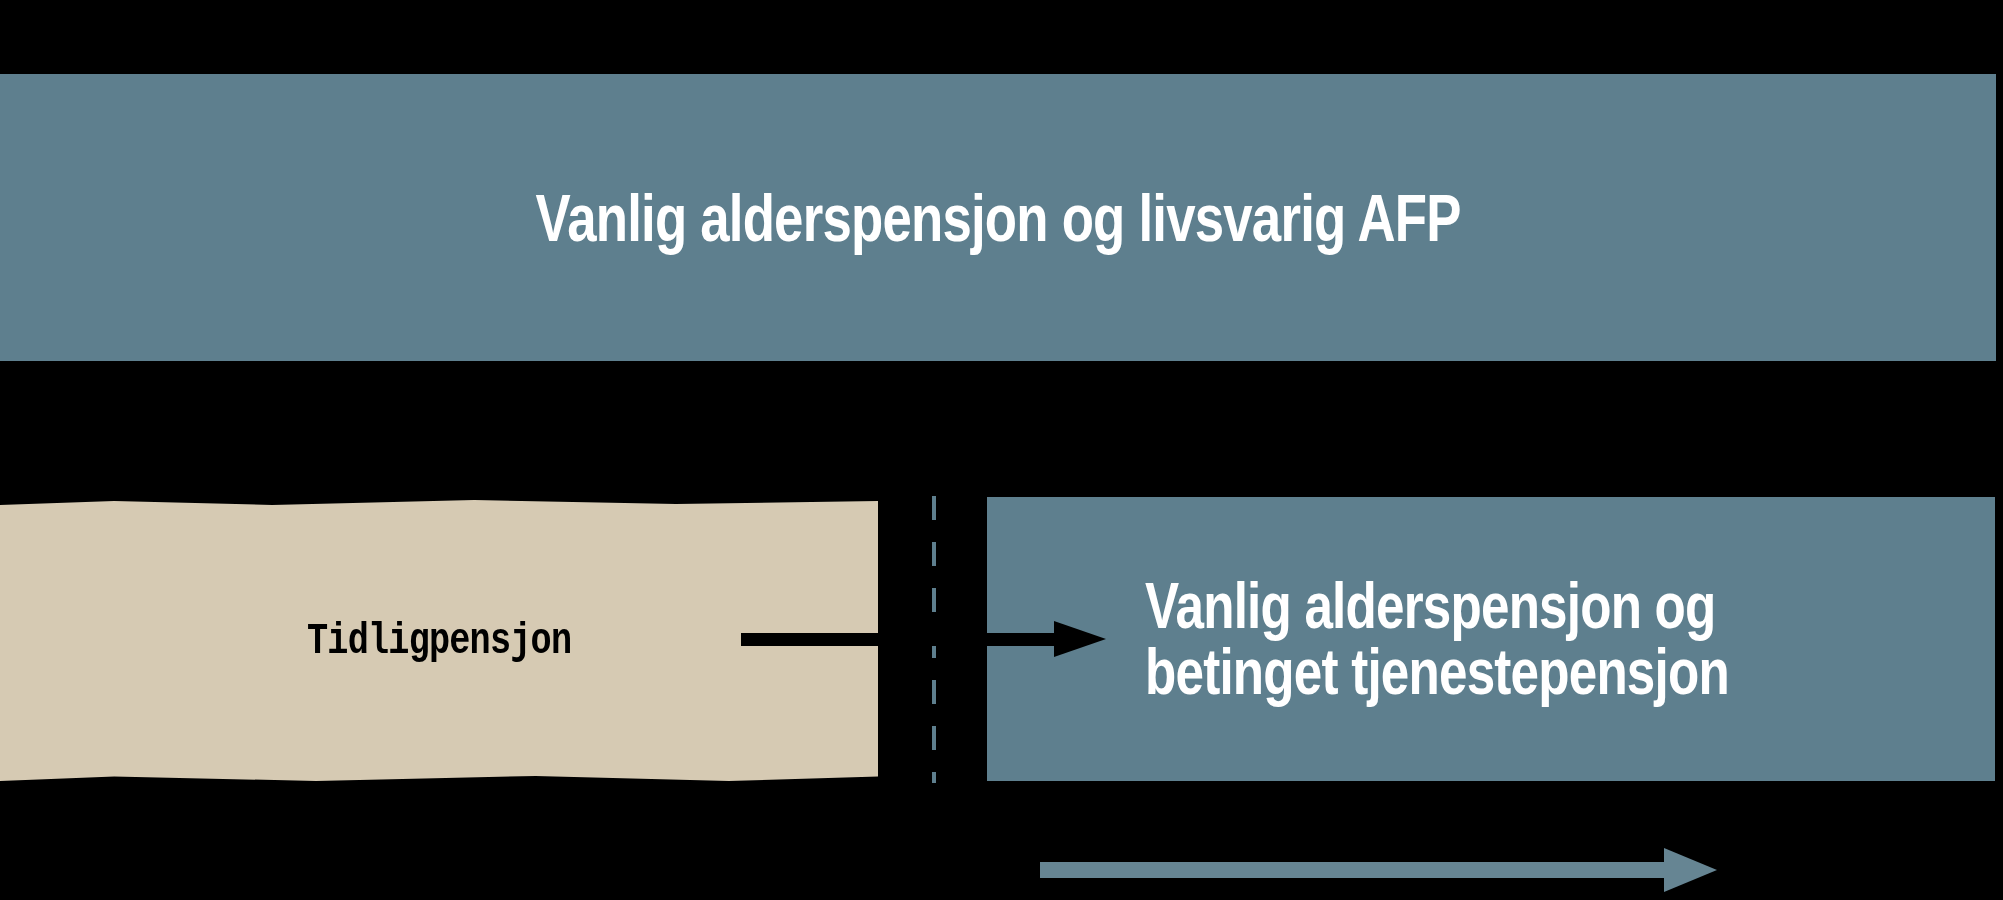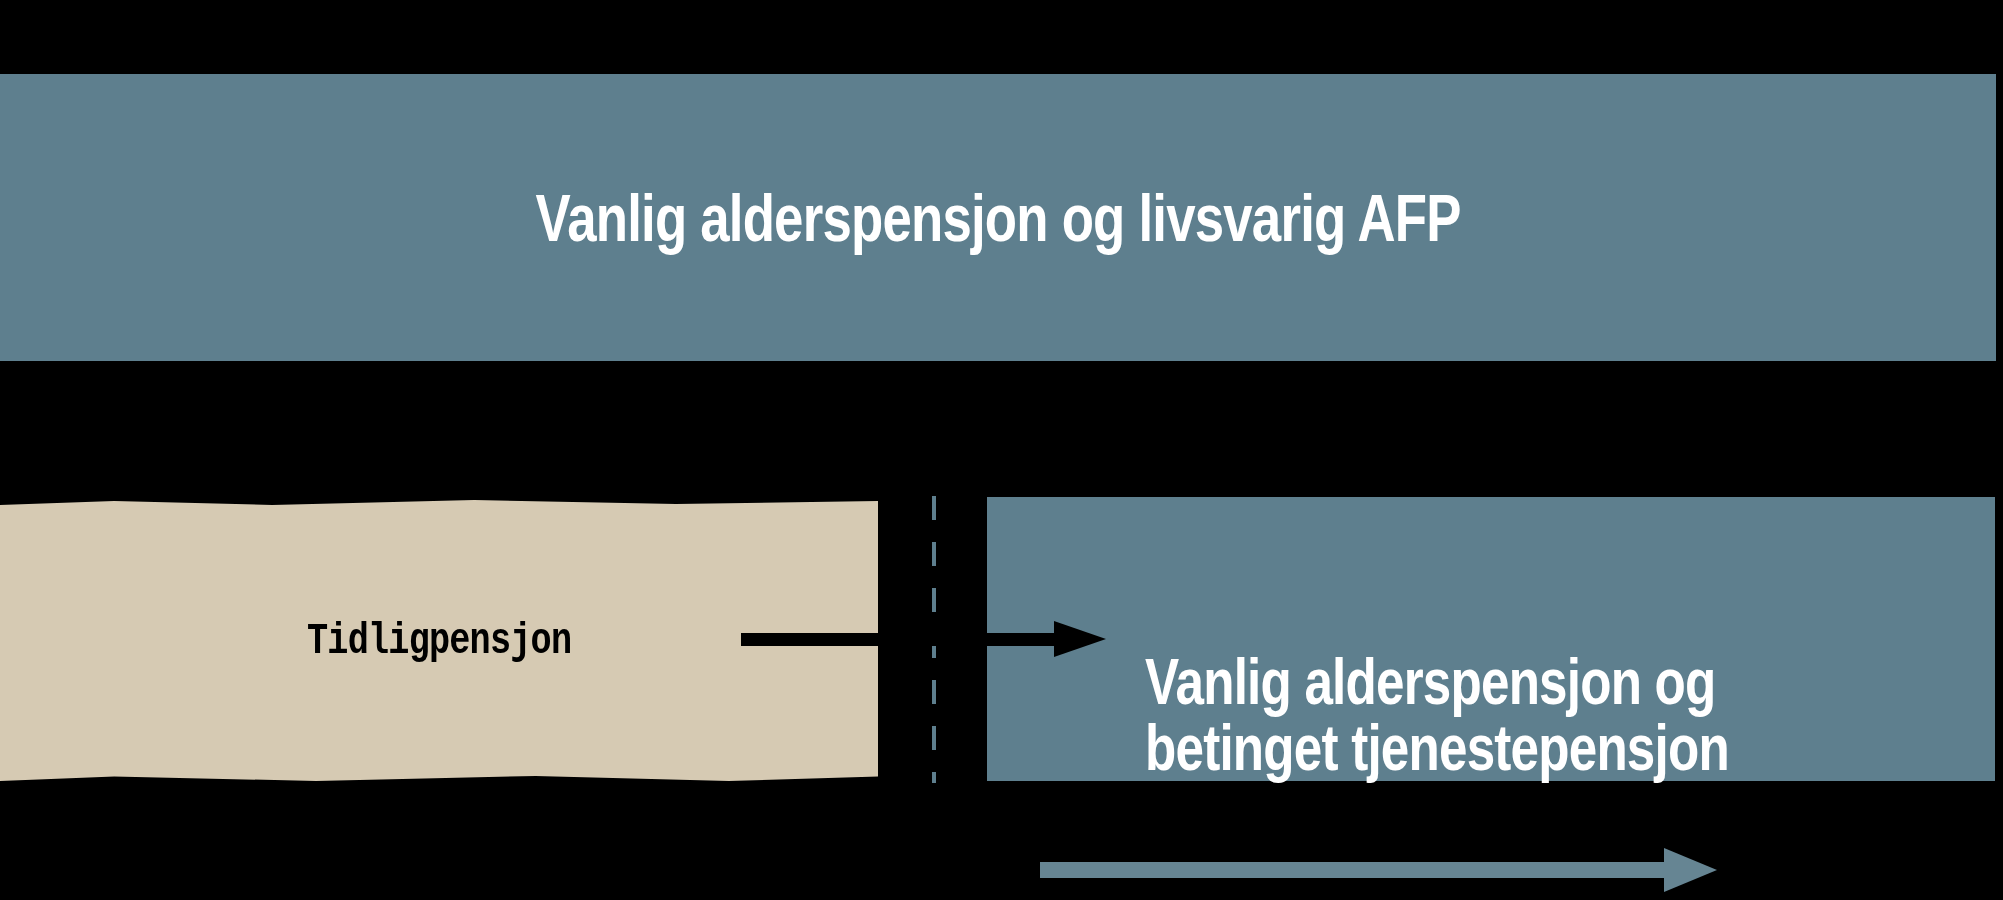--- a/index.html
+++ b/index.html
@@ -65,21 +65,21 @@
     clip-path: polygon(0 5px, 13% 1px, 31% 5px, 54% 0, 77% 4px, 100% 1px,
                        100% 98.4%, 83% 100%, 61% 98.2%, 36% 100%, 13% 98.4%, 0 100%);
     font-family: Liberation Mono, monospace;
   }
   .right-box {
     left: 987px; top: 497px;
     width: 1008px; height: 284px;
     background: var(--blue);
     display: flex;
     flex-direction: column;
-    justify-content: flex-end;
+    justify-content: center;
     align-items: flex-start;
     padding-left: 158px;
     color: var(--text-on-blue);
   }
   .right-box .line {
     line-height: 66px;
     font-size: 64px;
     font-weight: 700;
     white-space: nowrap;
   }

